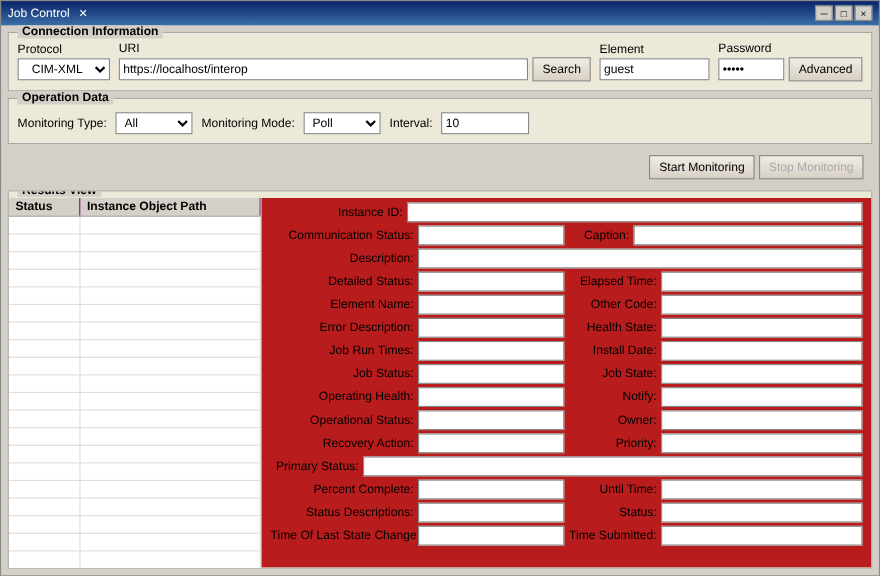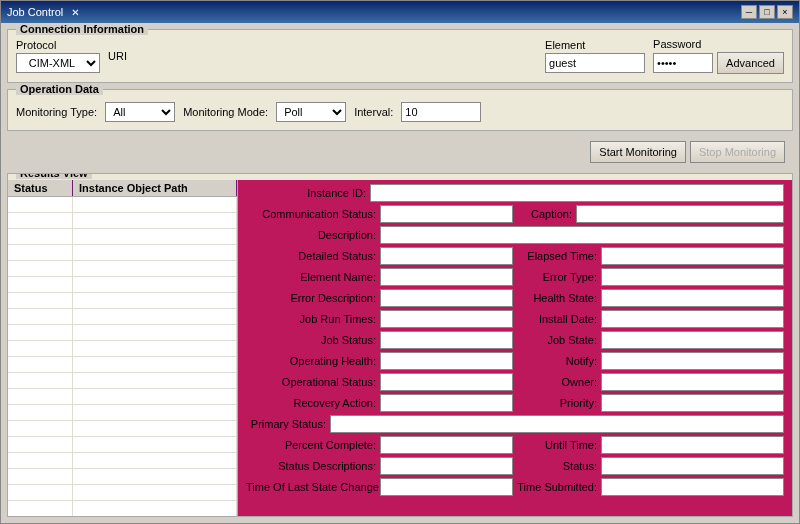--- a/index.html
+++ b/index.html
@@ -186,21 +186,21 @@
     .table-cell {
       padding: 0 6px;
       font-size: 11px;
       border-right: 1px solid #e0ddd4;
     }
     .tc-status { width: 65px; }
     .tc-path { flex: 1; }
     .right-panel {
       flex: 1;
       overflow-y: auto;
-      background: #be185d;
+      background: #b91c1c;
       padding: 4px 8px;
     }
     .form-grid {
       display: flex;
       flex-direction: column;
       gap: 3px;
     }
     .form-row {
       display: flex;
       align-items: center;
@@ -251,20 +251,24 @@
       <span class="section-title">Connection Information</span>
       <div class="connection-row">
         <div class="field-group">
           <span class="field-label">Protocol</span>
           <select class="protocol-select">
             <option>CIM-XML</option>
           </select>
         </div>
         <div class="field-group" style="flex:1;">
           <span class="field-label">URI</span>
+          <div style="display:flex;gap:4px;align-items:center;">
+            <input type="text" class="uri-input" style="flex: 1 1 0%;" value="https://localhost/interop">
+            <button class="btn">Search</button>
+          </div>
         </div>
         <div class="field-group">
           <span class="field-label">Element</span>
           <input type="text" class="username-input" value="guest" style="">
         </div>
         <div class="field-group">
           <span class="field-label">Password</span>
           <div style="display:flex;gap:4px;align-items:center;">
             <input type="password" class="password-input" value="guest" style="">
             <button class="btn">Advanced</button>
@@ -425,21 +429,21 @@
                 <input type="text" style="flex: 1 1 0%;">
               </div>
             </div>
 
             <div class="form-row">
               <div class="form-field">
                 <span class="form-field-label" style="width:130px;">Element Name:</span>
                 <input type="text" style="width: 90px;">
               </div>
               <div class="form-field">
-                <span class="form-field-label" style="width:80px;">Error Type:</span>
+                <span class="form-field-label" style="width:80px;">Other Code:</span>
                 <input type="text" style="flex: 1 1 0%;">
               </div>
             </div>
 
             <div class="form-row">
               <div class="form-field">
                 <span class="form-field-label" style="width:130px;">Error Description:</span>
                 <input type="text" style="width: 90px;">
               </div>
               <div class="form-field">

